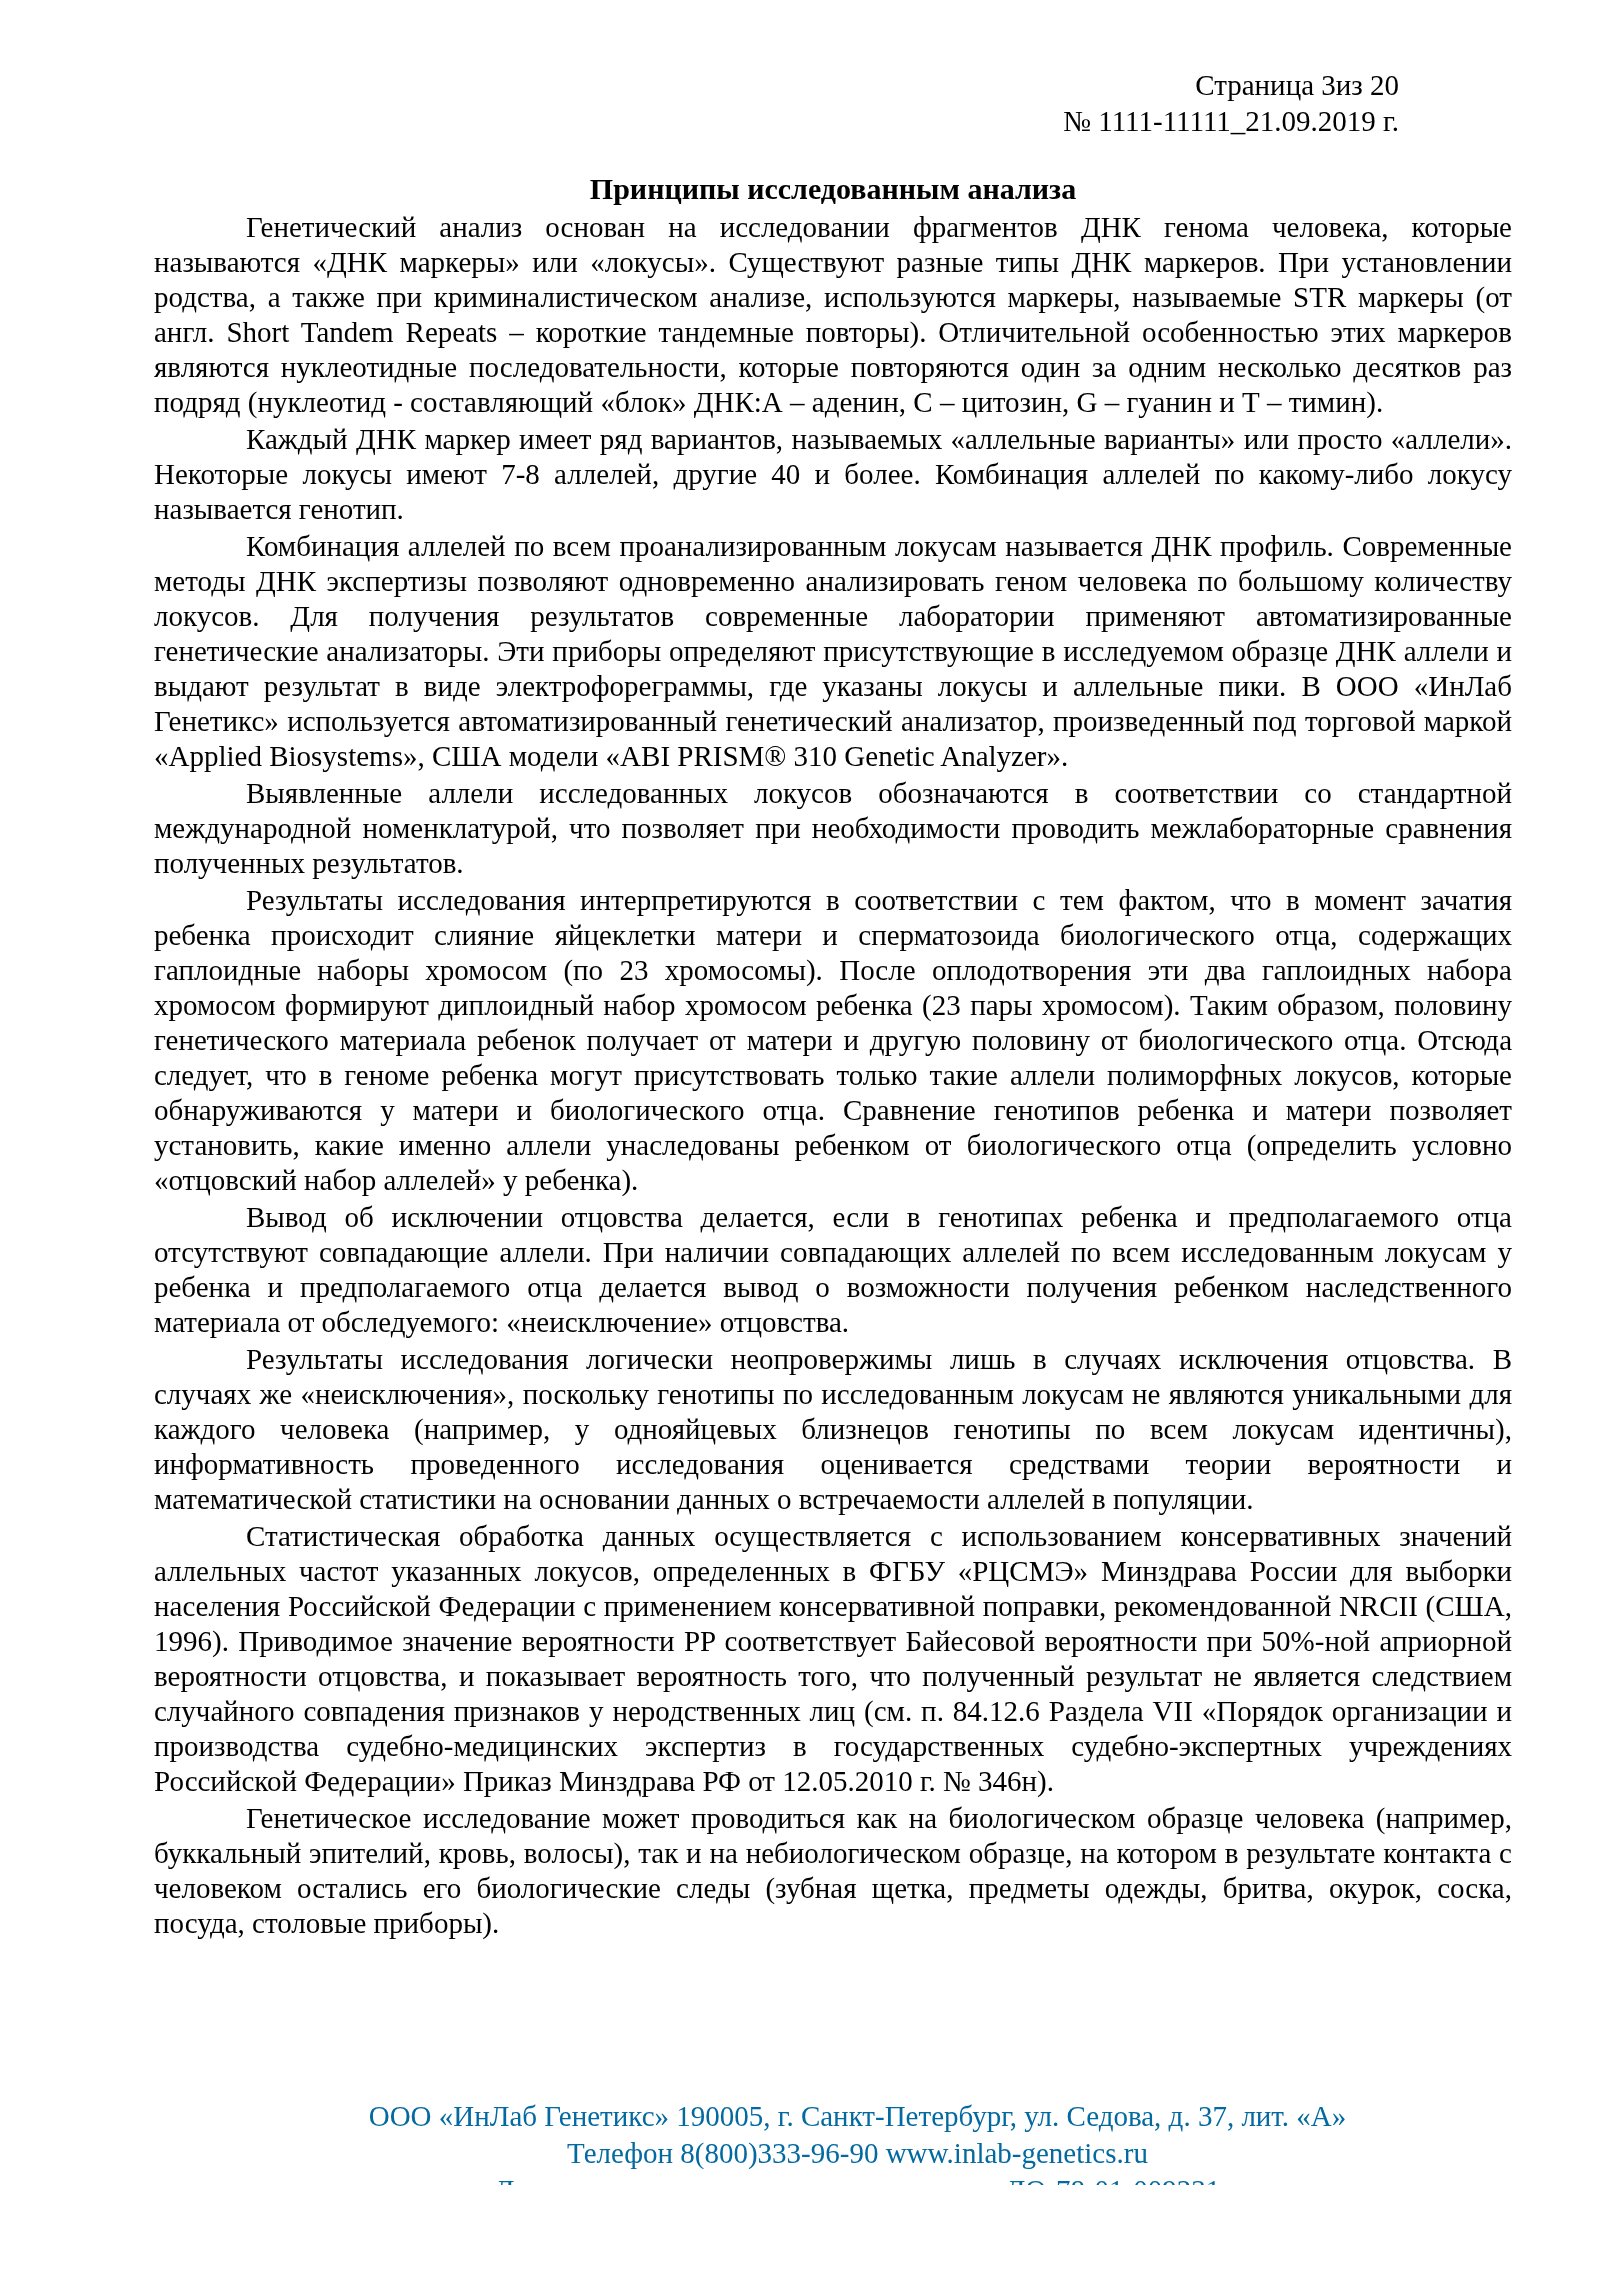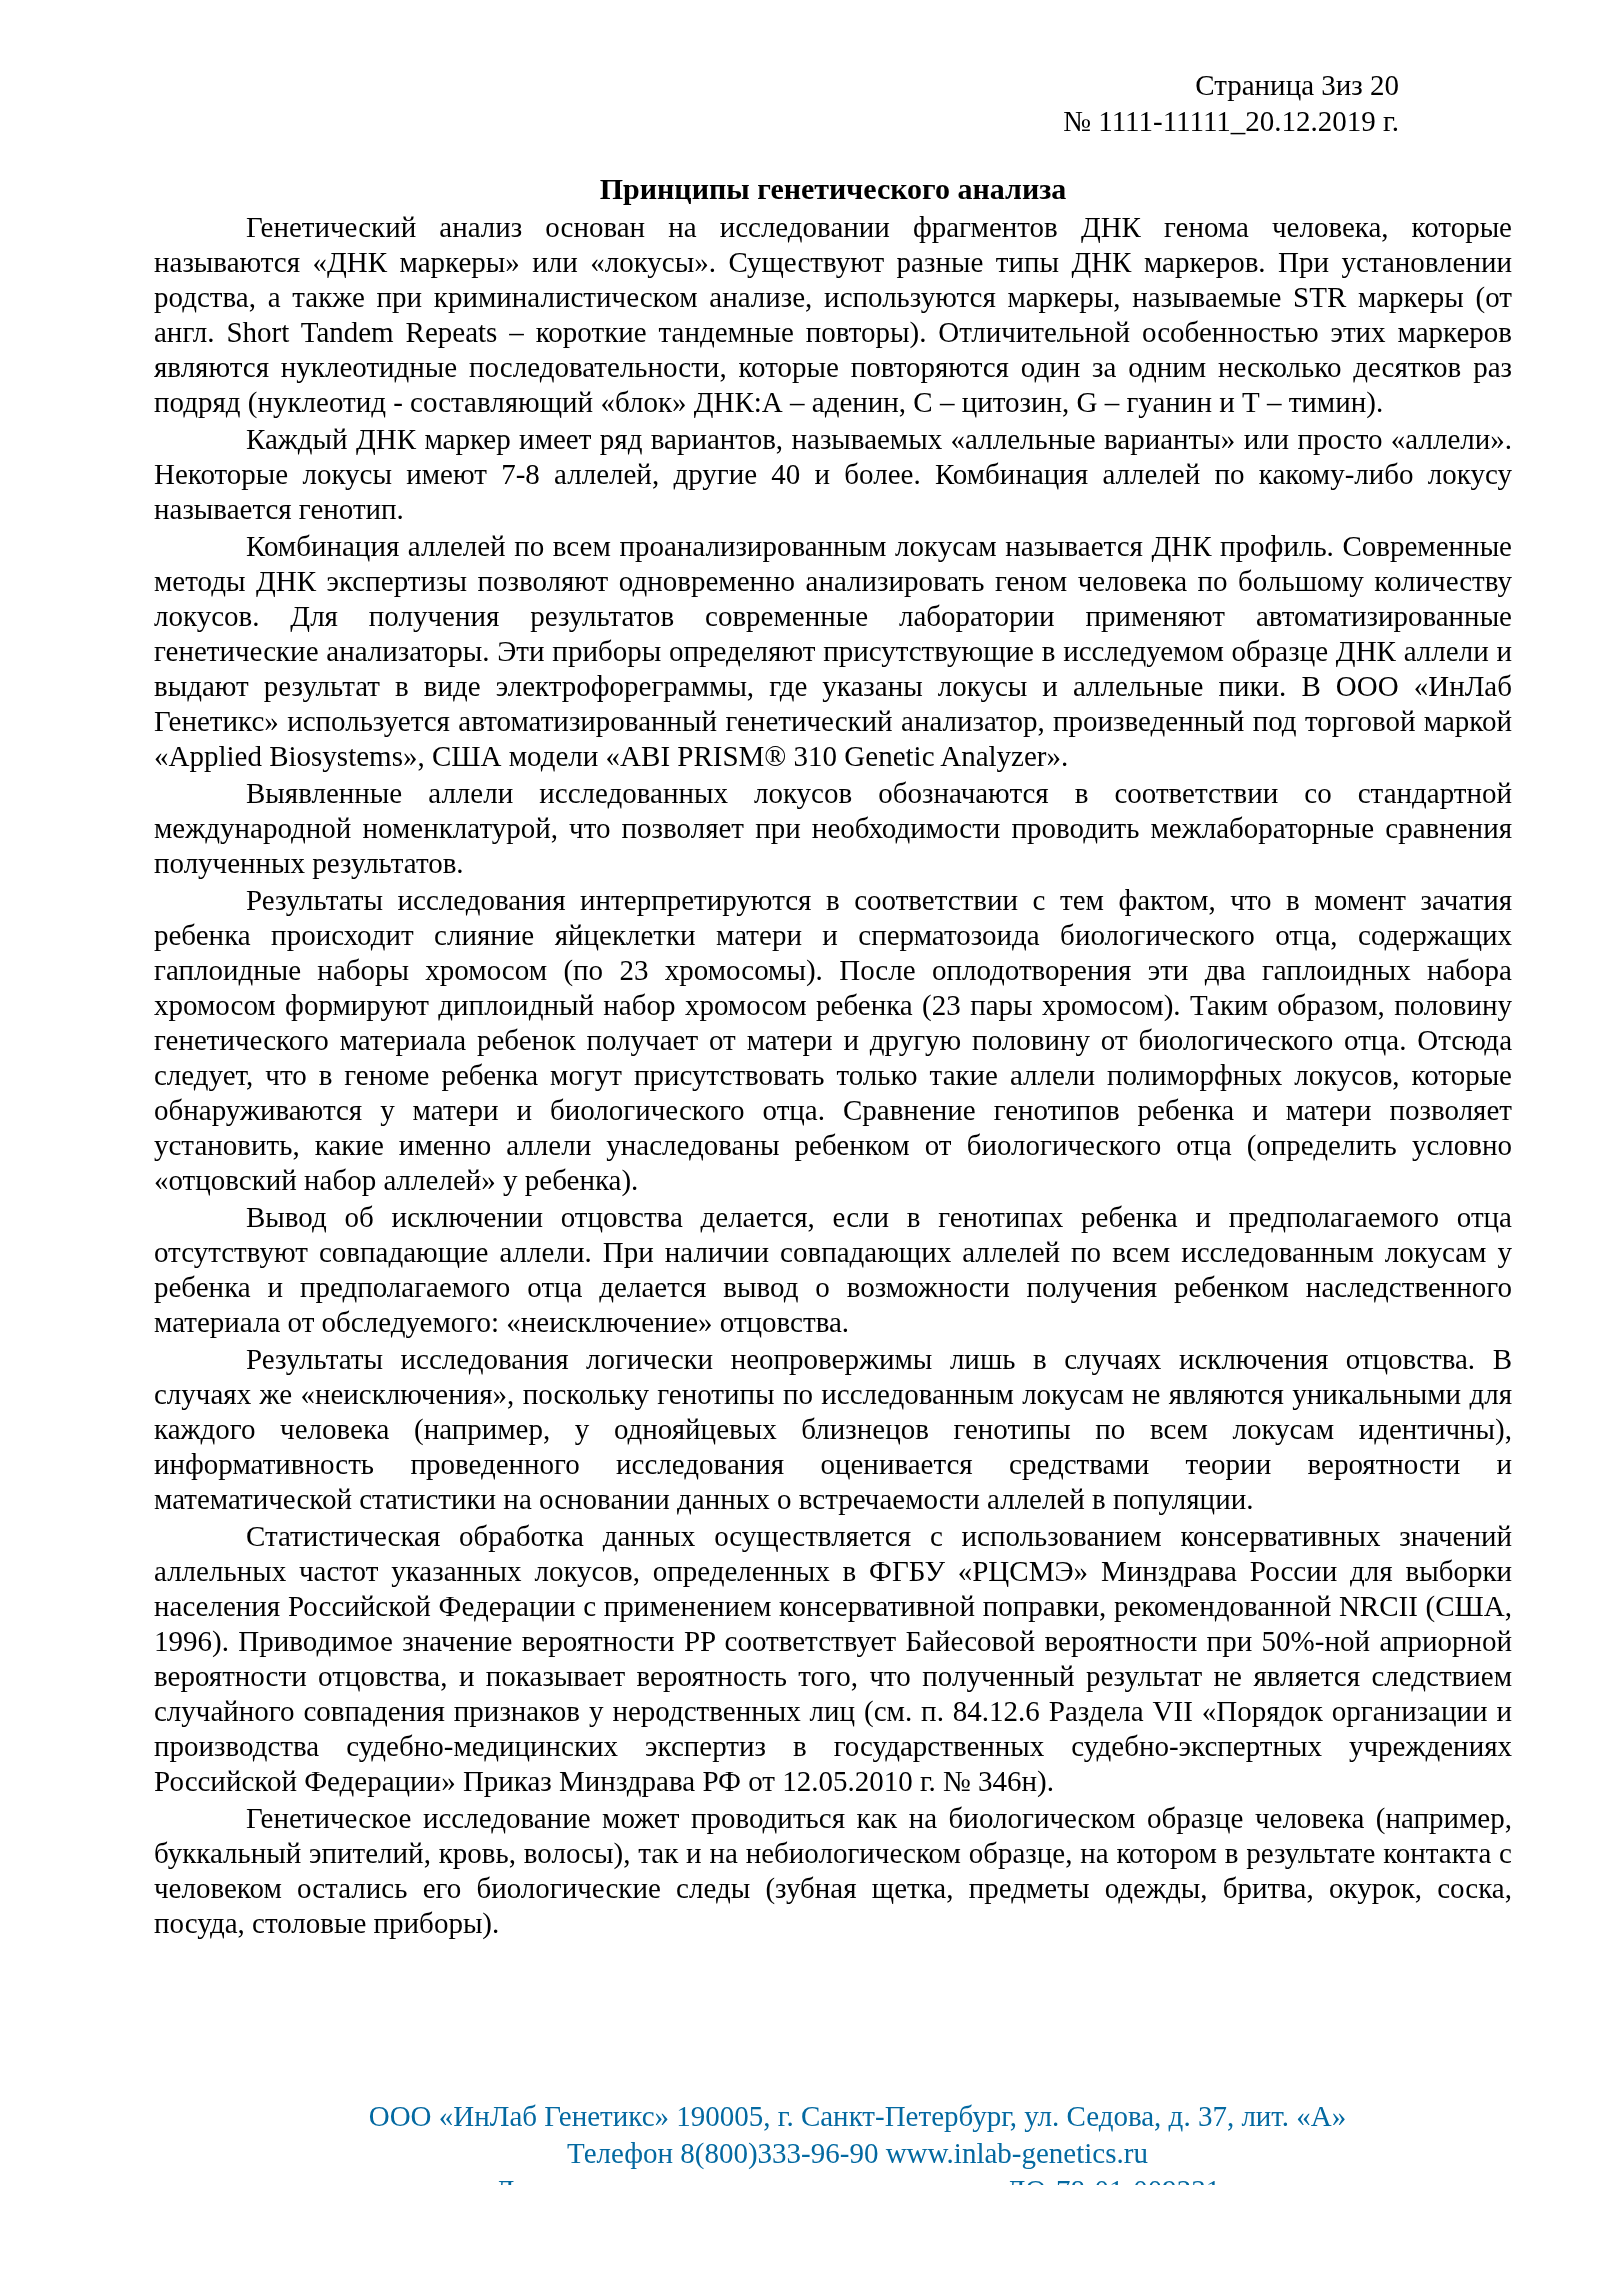--- a/index.html
+++ b/index.html
@@ -57,25 +57,25 @@
     color: #0369a1;
   }
 </style>
 </head>
 <body>
 
 <div class="page">
 
   <div class="header">
     <div>Страница 3из 20</div>
-    <div>№ 1111-11111_20.12.2019 г.</div>
+    <div>№ 1111-11111_21.09.2019 г.</div>
   </div>
 
   <div class="content">
-    <h1 class="title">Принципы генетического анализа</h1>
+    <h1 class="title">Принципы исследованным анализа</h1>
     <p>Генетический анализ основан на исследовании фрагментов ДНК генома человека, которые называются «ДНК маркеры» или «локусы». Существуют разные типы ДНК маркеров. При установлении родства, а также при криминалистическом анализе, используются маркеры, называемые STR маркеры (от англ. Short Tandem Repeats – короткие тандемные повторы). Отличительной особенностью этих маркеров являются нуклеотидные последовательности, которые повторяются один за одним несколько десятков раз подряд (нуклеотид - составляющий «блок» ДНК:А – аденин, С – цитозин, G – гуанин и Т – тимин).</p>
     <p>Каждый ДНК маркер имеет ряд вариантов, называемых «аллельные варианты» или просто «аллели». Некоторые локусы имеют 7-8 аллелей, другие 40 и более. Комбинация аллелей по какому-либо локусу называется генотип.</p>
     <p>Комбинация аллелей по всем проанализированным локусам называется ДНК профиль. Современные методы ДНК экспертизы позволяют одновременно анализировать геном человека по большому количеству локусов. Для получения результатов современные лаборатории применяют автоматизированные генетические анализаторы. Эти приборы определяют присутствующие в исследуемом образце ДНК аллели и выдают результат в виде электрофореграммы, где указаны локусы и аллельные пики. В ООО «ИнЛаб Генетикс» используется автоматизированный генетический анализатор, произведенный под торговой маркой «Applied Biosystems», США модели «ABI PRISM® 310 Genetic Analyzer».</p>
     <p>Выявленные аллели исследованных локусов обозначаются в соответствии со стандартной международной номенклатурой, что позволяет при необходимости проводить межлабораторные сравнения полученных результатов.</p>
     <p>Результаты исследования интерпретируются в соответствии с тем фактом, что в момент зачатия ребенка происходит слияние яйцеклетки матери и сперматозоида биологического отца, содержащих гаплоидные наборы хромосом (по 23 хромосомы). После оплодотворения эти два гаплоидных набора хромосом формируют диплоидный набор хромосом ребенка (23 пары хромосом). Таким образом, половину генетического материала ребенок получает от матери и другую половину от биологического отца. Отсюда следует, что в геноме ребенка могут присутствовать только такие аллели полиморфных локусов, которые обнаруживаются у матери и биологического отца. Сравнение генотипов ребенка и матери позволяет установить, какие именно аллели унаследованы ребенком от биологического отца (определить условно «отцовский набор аллелей» у ребенка).</p>
     <p>Вывод об исключении отцовства делается, если в генотипах ребенка и предполагаемого отца отсутствуют совпадающие аллели. При наличии совпадающих аллелей по всем исследованным локусам у ребенка и предполагаемого отца делается вывод о возможности получения ребенком наследственного материала от обследуемого: «неисключение» отцовства.</p>
     <p>Результаты исследования логически неопровержимы лишь в случаях исключения отцовства. В случаях же «неисключения», поскольку генотипы по исследованным локусам не являются уникальными для каждого человека (например, у однояйцевых близнецов генотипы по всем локусам идентичны), информативность проведенного исследования оценивается средствами теории вероятности и математической статистики на основании данных о встречаемости аллелей в популяции.</p>
     <p>Статистическая обработка данных осуществляется с использованием консервативных значений аллельных частот указанных локусов, определенных в ФГБУ «РЦСМЭ» Минздрава России для выборки населения Российской Федерации с применением консервативной поправки, рекомендованной NRCII (США, 1996). Приводимое значение вероятности PP соответствует Байесовой вероятности при 50%-ной априорной вероятности отцовства, и показывает вероятность того, что полученный результат не является следствием случайного совпадения признаков у неродственных лиц (см. п. 84.12.6 Раздела VII «Порядок организации и производства судебно-медицинских экспертиз в государственных судебно-экспертных учреждениях Российской Федерации» Приказ Минздрава РФ от 12.05.2010 г. № 346н).</p>
     <p>Генетическое исследование может проводиться как на биологическом образце человека (например, буккальный эпителий, кровь, волосы), так и на небиологическом образце, на котором в результате контакта с человеком остались его биологические следы (зубная щетка, предметы одежды, бритва, окурок, соска, посуда, столовые приборы).</p>
   </div>

